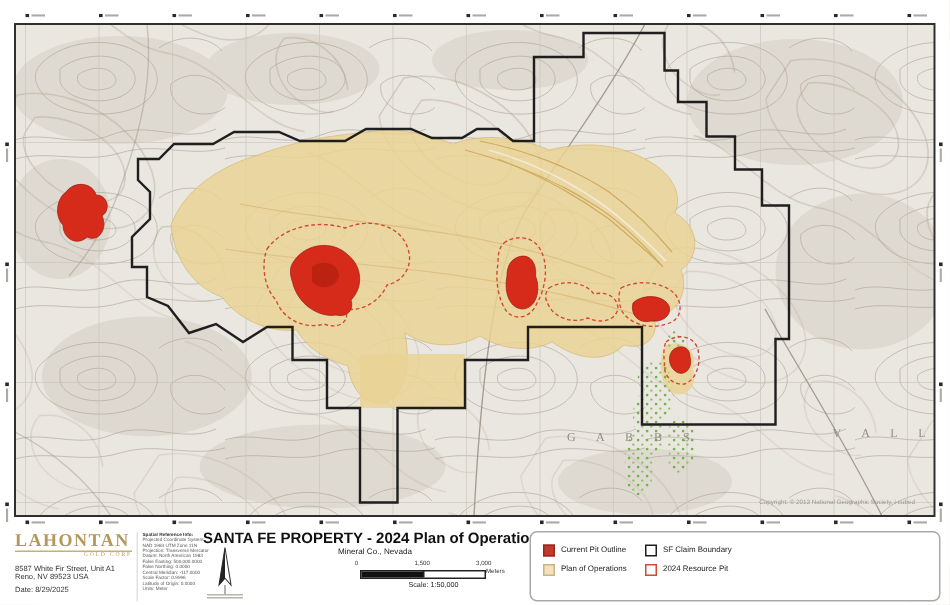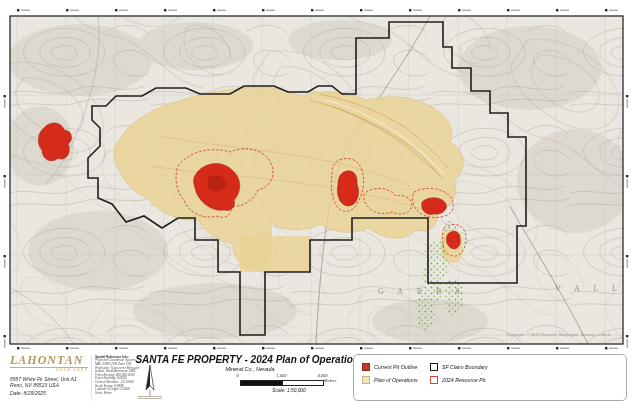--- a/index.html
+++ b/index.html
@@ -1,20 +1,20 @@
 <!DOCTYPE html>
 <html><head>
 <meta charset="utf-8">
 <style>
   html,body{margin:0;padding:0;background:#ffffff;}
   body{width:633px;height:403px;overflow:hidden;font-family:"Liberation Sans",sans-serif;}
   #page{position:relative;width:633px;height:403px;background:#ffffff;border-radius:29px;}
   #map-svg{position:absolute;left:0;top:0;}
   
-  .strip{position:absolute;left:0;top:352px;width:619px;height:51px;background:#ffffff;font-style:italic;}
+  .strip{position:absolute;left:0;top:352px;width:619px;height:51px;background:#ffffff;}
   .logo-block{position:absolute;left:10px;top:2px;width:78px;}
   .logo-name{font-family:"Liberation Serif",serif;font-weight:bold;font-size:12px;letter-spacing:1px;color:#b5975a;line-height:12px;}
   .logo-rule{height:1px;background:#c9ae72;margin:1px 0 0 0;}
   .logo-tag{font-family:"Liberation Serif",serif;font-size:6px;letter-spacing:2px;color:#b5975a;text-align:right;transform:scale(.62);transform-origin:top right;line-height:6px;}
   .addr{font-size:6px;color:#333;line-height:7px;margin-top:3px;transform:scale(.84);transform-origin:top left;width:118%;}
   .addr .date{margin-top:3px;}
   .spatial{position:absolute;left:91px;top:3px;width:58px;height:46px;overflow:hidden;border-left:1px solid #e2e2e2;padding-left:3px;}
   .spatial-inner{font-size:6px;color:#555;line-height:7px;transform:scale(.52);transform-origin:top left;width:195%;}
   .spatial-inner .sp-head{font-weight:bold;color:#333;}
   .north{position:absolute;left:142px;top:12px;width:16px;height:34px;}

